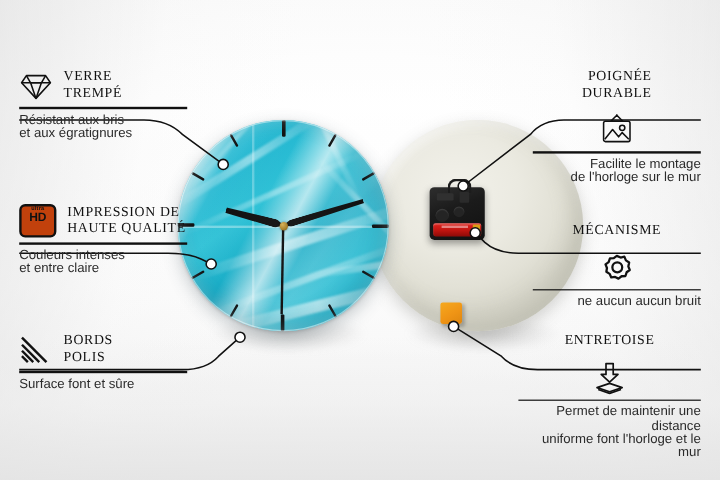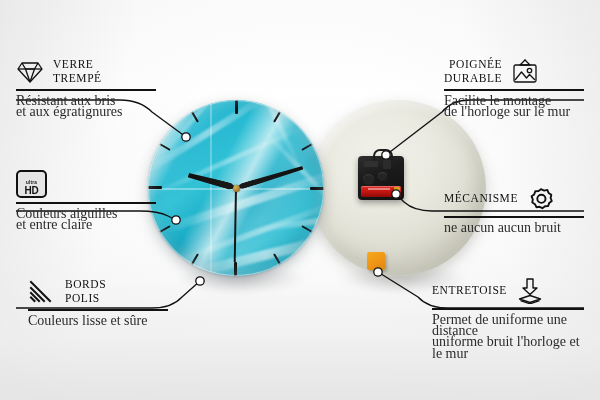--- a/index.html
+++ b/index.html
@@ -119,48 +119,48 @@
     position:absolute;left:57px;top:152px;width:18px;height:18px;border-radius:2px;
     background:linear-gradient(150deg,#f6a91e 0%,#ef9415 55%,#de860f 100%);
     box-shadow:2px 2px 3px rgba(0,0,0,.22);
   }
 
   
   .lines{position:absolute;inset:0;pointer-events:none;}
 
   .feat{position:absolute;}
   .feat .head{display:flex;align-items:center;gap:9px;}
-  .feat.right .head{justify-content:flex-start;}
+  .feat.right .head{justify-content:flex-start;flex-direction:column;}
   .title{
     font-family:"Liberation Serif", serif;
     font-weight:normal;font-size:11.5px;letter-spacing:.55px;color:#111;
     line-height:13.5px;text-transform:uppercase;
   }
   .feat.right .title{text-align:right;}
   .rule{height:1.6px;background:#111;margin:4px 0 4px 0;}
   .sub{
-    font-family:Liberation Serif, serif;
-    font-size:14px;line-height:11.4px;color:#2b2b2b;
-  }
-  .feat.right .sub{}
+    font-family:Liberation Sans, sans-serif;
+    font-size:11px;line-height:11.4px;color:#2b2b2b;
+  }
+  .feat.right .sub{text-align:right;}
   .ico{width:28px;height:26px;flex:0 0 28px;display:block;}
   .feat.right .ico{order:2;}
 
   .hd-badge{
     width:27px;height:24px;border:2px solid #111;border-radius:5px;
-    display:flex;flex-direction:column;align-items:center;justify-content:flex-end;line-height:1;
-    background:#e5e5e5;flex:0 0 27px;
+    display:flex;flex-direction:column;align-items:center;justify-content:flex-start;line-height:1;
+    background:#c2410c;flex:0 0 27px;
   }
   .hd-badge .u{font-family:"Liberation Sans",sans-serif;font-size:4.6px;font-weight:bold;letter-spacing:.2px;color:#111;}
   .hd-badge .h{font-family:"Liberation Sans",sans-serif;font-size:10px;font-weight:bold;letter-spacing:-.2px;color:#111;margin-top:.5px;}
 
   
   #f-verre   {left:16px;  top:58px;  width:140px;}
   #f-impr    {left:16px;  top:170px; width:140px;}
-  #f-bords   {left:28px;  top:278px; width:140px;}
+  #f-bords   {left:16px;  top:278px; width:140px;}
   #f-poignee {left:444px; top:58px;  width:140px;}
   #f-meca    {left:444px; top:186px; width:140px;}
   #f-entre   {left:432px; top:278px; width:152px;}
 </style>
 </head>
 <body>
 
 <div id="stage">
 
   <div class="bg"></div>
@@ -289,24 +289,28 @@
       <div>et aux égratignures</div>
     </div>
   </div>
 
   <div class="feat left" id="f-impr">
     <div class="head">
       <div class="hd-badge">
         <span class="u">ultra</span>
         <span class="h">HD</span>
       </div>
-    </div>
-    <div class="rule"></div>
-    <div class="sub">
-      <div>Couleurs aiguilles</div>
+      <div>
+        <div class="title">IMPRESSION DE</div>
+        <div class="title">HAUTE QUALITÉ</div>
+      </div>
+    </div>
+    <div class="rule"></div>
+    <div class="sub">
+      <div>Couleurs intenses</div>
       <div>et entre claire</div>
     </div>
   </div>
 
   <div class="feat left" id="f-bords">
     <div class="head">
       <svg class="ico" viewBox="0 0 28 26">
         <g stroke="#111" stroke-width="2" stroke-linecap="square">
           <path d="M3 3 L22 22"></path>
           <path d="M3 9 L16 22"></path>
@@ -314,21 +318,21 @@
           <path d="M3 18.5 L6.5 22"></path>
         </g>
       </svg>
       <div>
         <div class="title">BORDS</div>
         <div class="title">POLIS</div>
       </div>
     </div>
     <div class="rule"></div>
     <div class="sub">
-      <div>Couleurs lisse et sûre</div>
+      <div>Surface font et sûre</div>
     </div>
   </div>
 
   <div class="feat right" id="f-poignee">
     <div class="head">
       <svg class="ico" viewBox="0 0 28 26">
         <g fill="none" stroke="#111" stroke-width="1.3" stroke-linejoin="round">
           <path d="M14 1 L9 6 H19 Z"></path>
           <path d="M14 1 V0.5"></path>
           <rect x="3" y="6" width="22" height="17" rx="1.5"></rect>
@@ -376,18 +380,18 @@
           <path d="M14 17.5 L24.5 21 L14 24.5 L3.5 21 Z"></path>
           <path d="M4.5 22.6 L14 25.8 L23.5 22.6"></path>
         </g>
       </svg>
       <div>
         <div class="title">ENTRETOISE</div>
       </div>
     </div>
     <div class="rule"></div>
     <div class="sub">
-      <div>Permet de uniforme une distance</div>
-      <div>uniforme bruit l'horloge et le mur</div>
+      <div>Permet de maintenir une distance</div>
+      <div>uniforme font l'horloge et le mur</div>
     </div>
   </div>
 
 </div>
 
 </body></html>

